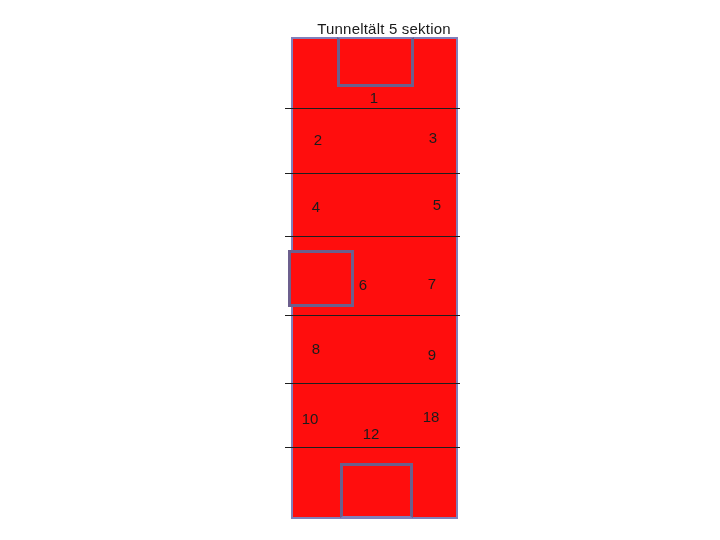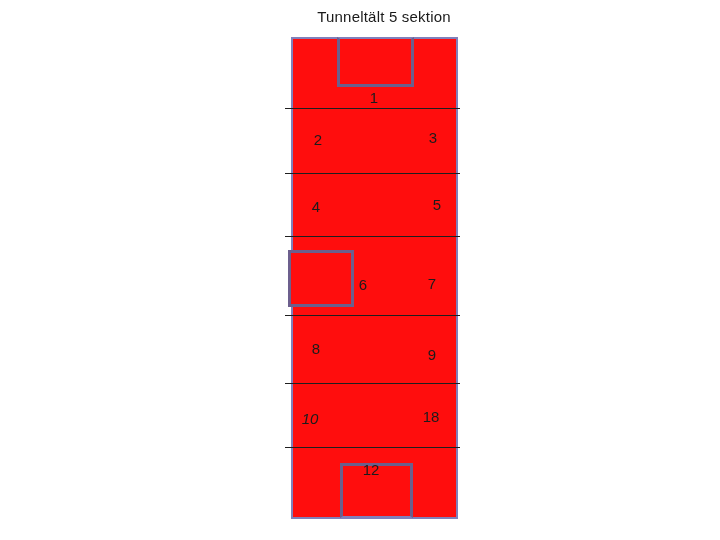--- a/index.html
+++ b/index.html
@@ -10,21 +10,21 @@
     width: 720px;
     height: 540px;
     position: relative;
     background: var(--background, #ffffff);
     font-family: "Liberation Sans", sans-serif;
     overflow: hidden;
   }
   .title {
     position: absolute;
     left: 384px;
-    top: 8px;
+    top: 20px;
     transform: translateX(-50%);
     font-size: 15px;
     letter-spacing: 0.2px;
     color: #1a1a1a;
     white-space: nowrap;
   }
   .tent {
     position: absolute;
     left: 291px;
     top: 37px;
@@ -82,23 +82,23 @@
   }
   .n1  { left: 374px; top: 97px; }
   .n2  { left: 318px; top: 139px; }
   .n3  { left: 433px; top: 137px; }
   .n4  { left: 316px; top: 206px; }
   .n5  { left: 437px; top: 204px; }
   .n6  { left: 363px; top: 284px; }
   .n7  { left: 432px; top: 283px; }
   .n8  { left: 316px; top: 348px; }
   .n9  { left: 432px; top: 354px; }
-  .n10 { left: 310px; top: 418px; font-style: italic; }
+  .n10 { left: 310px; top: 418px; }
   .n11 { left: 431px; top: 416px; }
-  .n12 { left: 371px; top: 469px; }
+  .n12 { left: 371px; top: 433px; }
 </style>
 </head>
 <body>
 
 <div class="title">Tunneltält 5 sektion</div>
 
 <div class="tent"></div>
 
 <div class="divider d1"></div>
 <div class="divider d2"></div>

